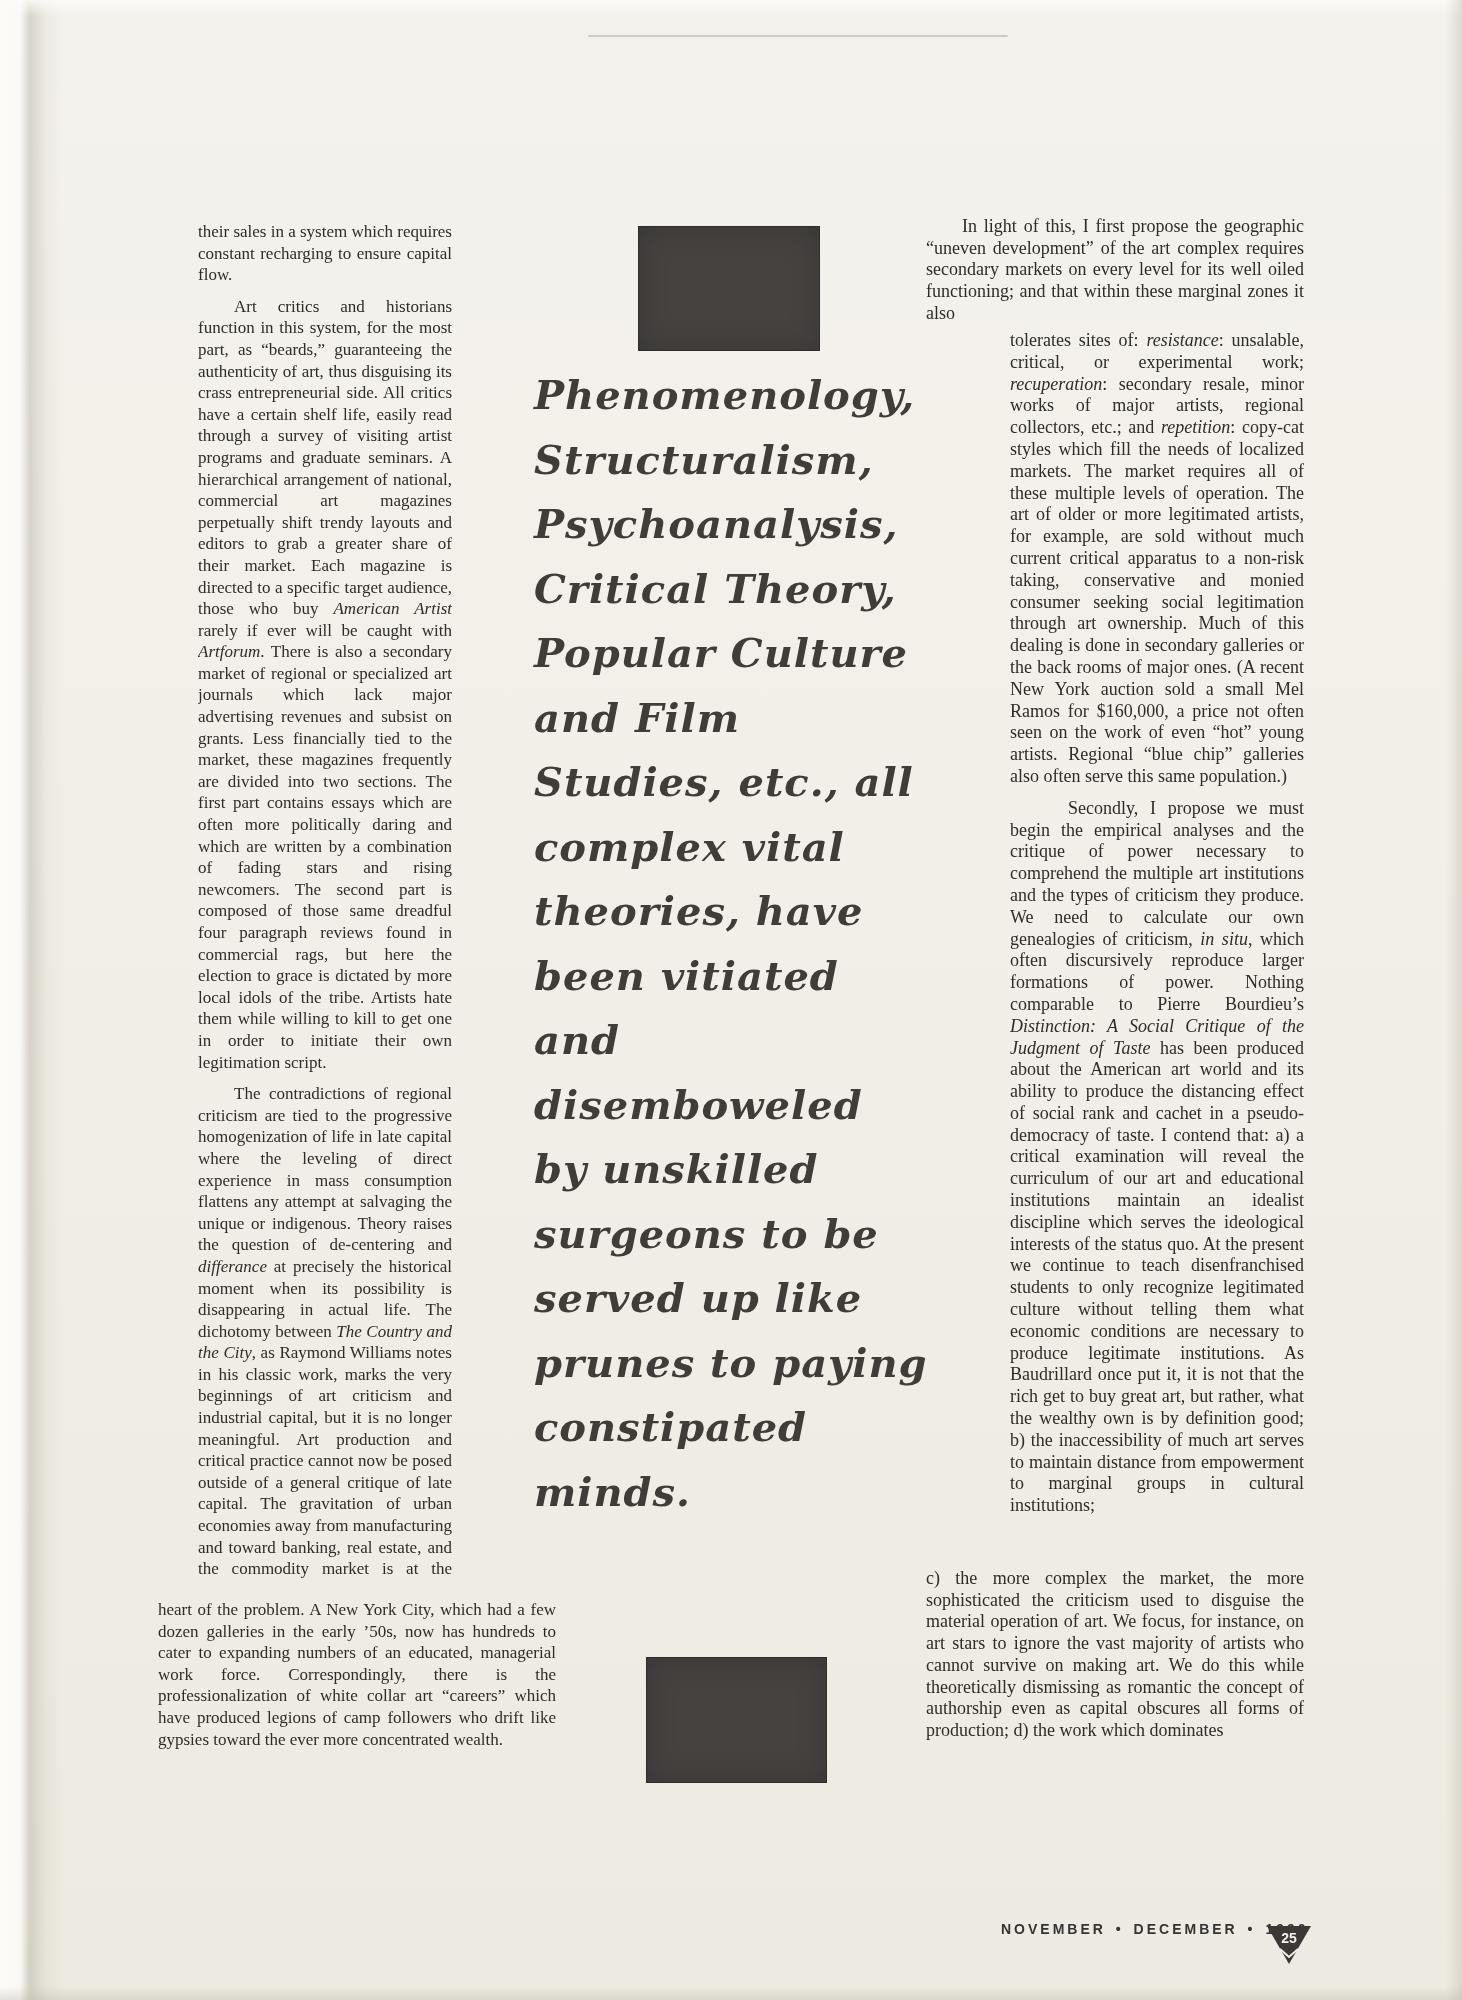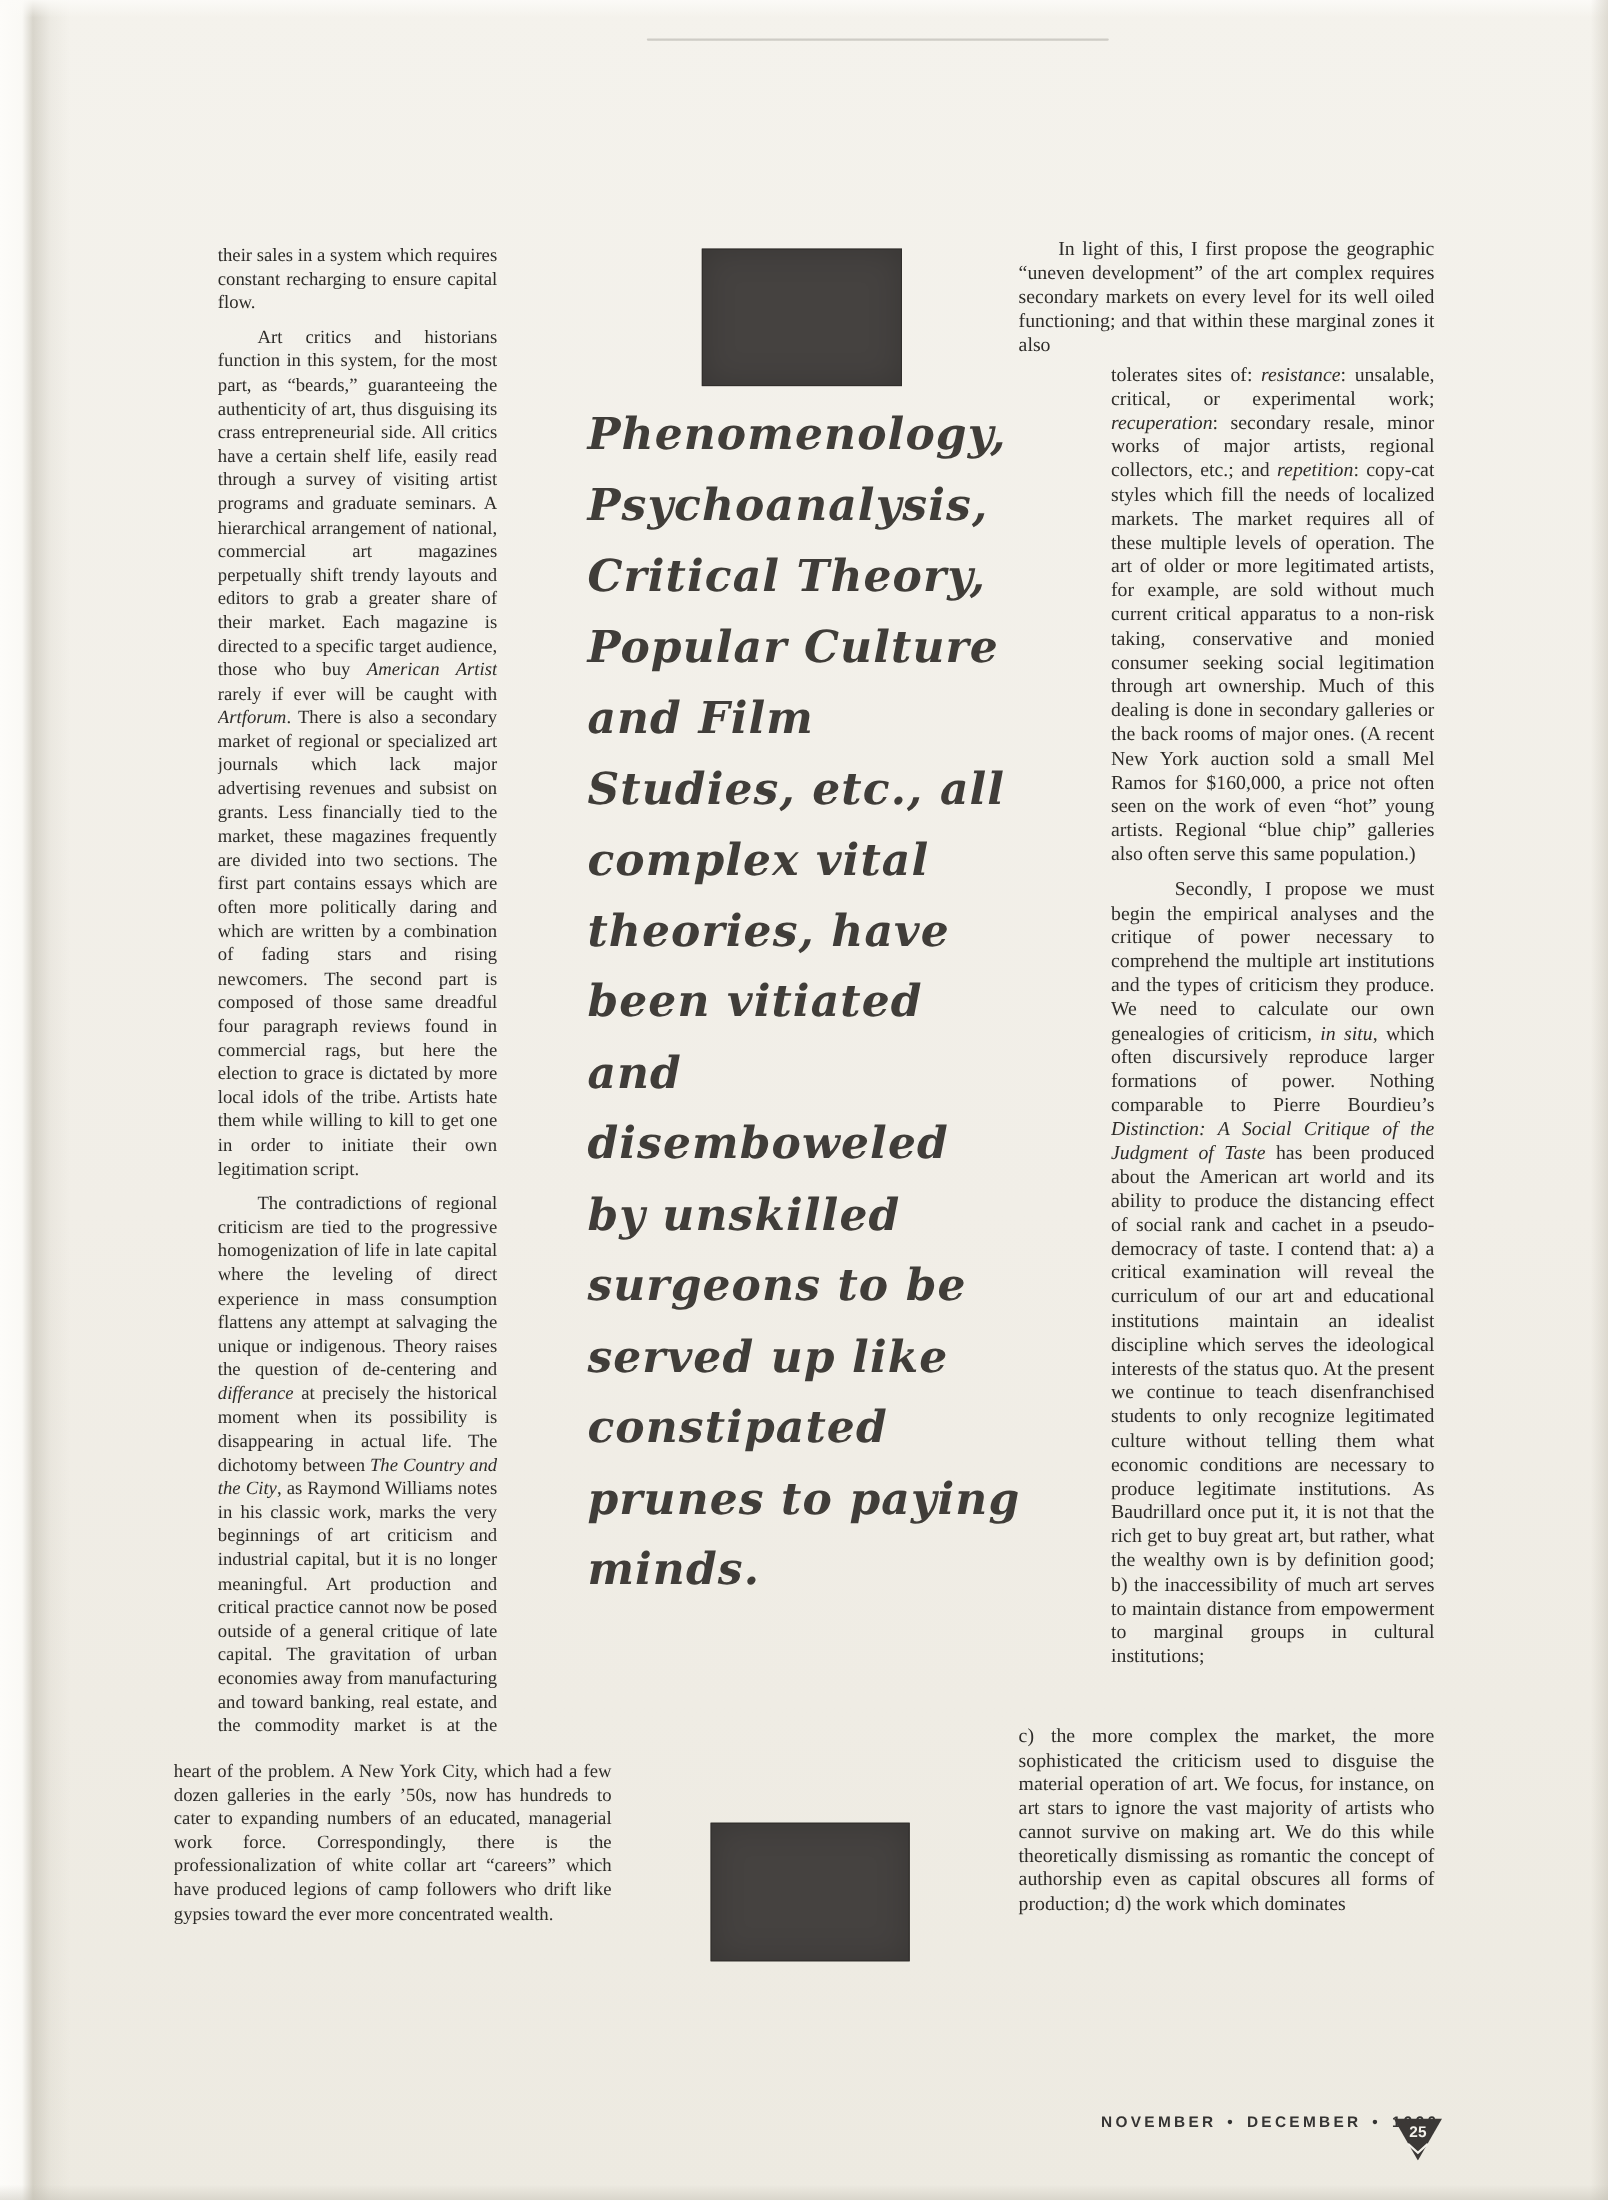--- a/index.html
+++ b/index.html
@@ -82,35 +82,36 @@
     </div>
 
   <div class="col col-left-wide">
       <p><span>heart of the problem. A New York City, which had a few dozen galleries in the early ’50s, now has hundreds to cater to expanding numbers of an educated, managerial work force. Correspondingly, there is the professionalization of white collar art “careers” which have produced legions of camp followers who drift like gypsies toward the ever more concentrated wealth.</span></p>
     </div>
 
   <div class="img-block top"></div>
 
   <div class="pull-quote">
       <div>Phenomenology,</div>
+      <div>Structuralism,</div>
       <div>Psychoanalysis,</div>
       <div>Critical Theory,</div>
       <div>Popular Culture</div>
       <div>and Film</div>
       <div>Studies, etc., all</div>
       <div>complex vital</div>
       <div>theories, have</div>
       <div>been vitiated</div>
       <div>and</div>
       <div>disemboweled</div>
       <div>by unskilled</div>
       <div>surgeons to be</div>
       <div>served up like</div>
+      <div>prunes to paying</div>
       <div>constipated</div>
-      <div>prunes to paying</div>
       <div>minds.</div>
     </div>
 
   <div class="img-block bottom"></div>
 
   <div class="col col-right-top">
       <p class="ind"><span>In light of this, I first propose the geographic “uneven development” of the art complex requires secondary markets on every level for its well oiled functioning; and that within these marginal zones it also</span></p>
     </div>
 
   <div class="col col-right-indent">

